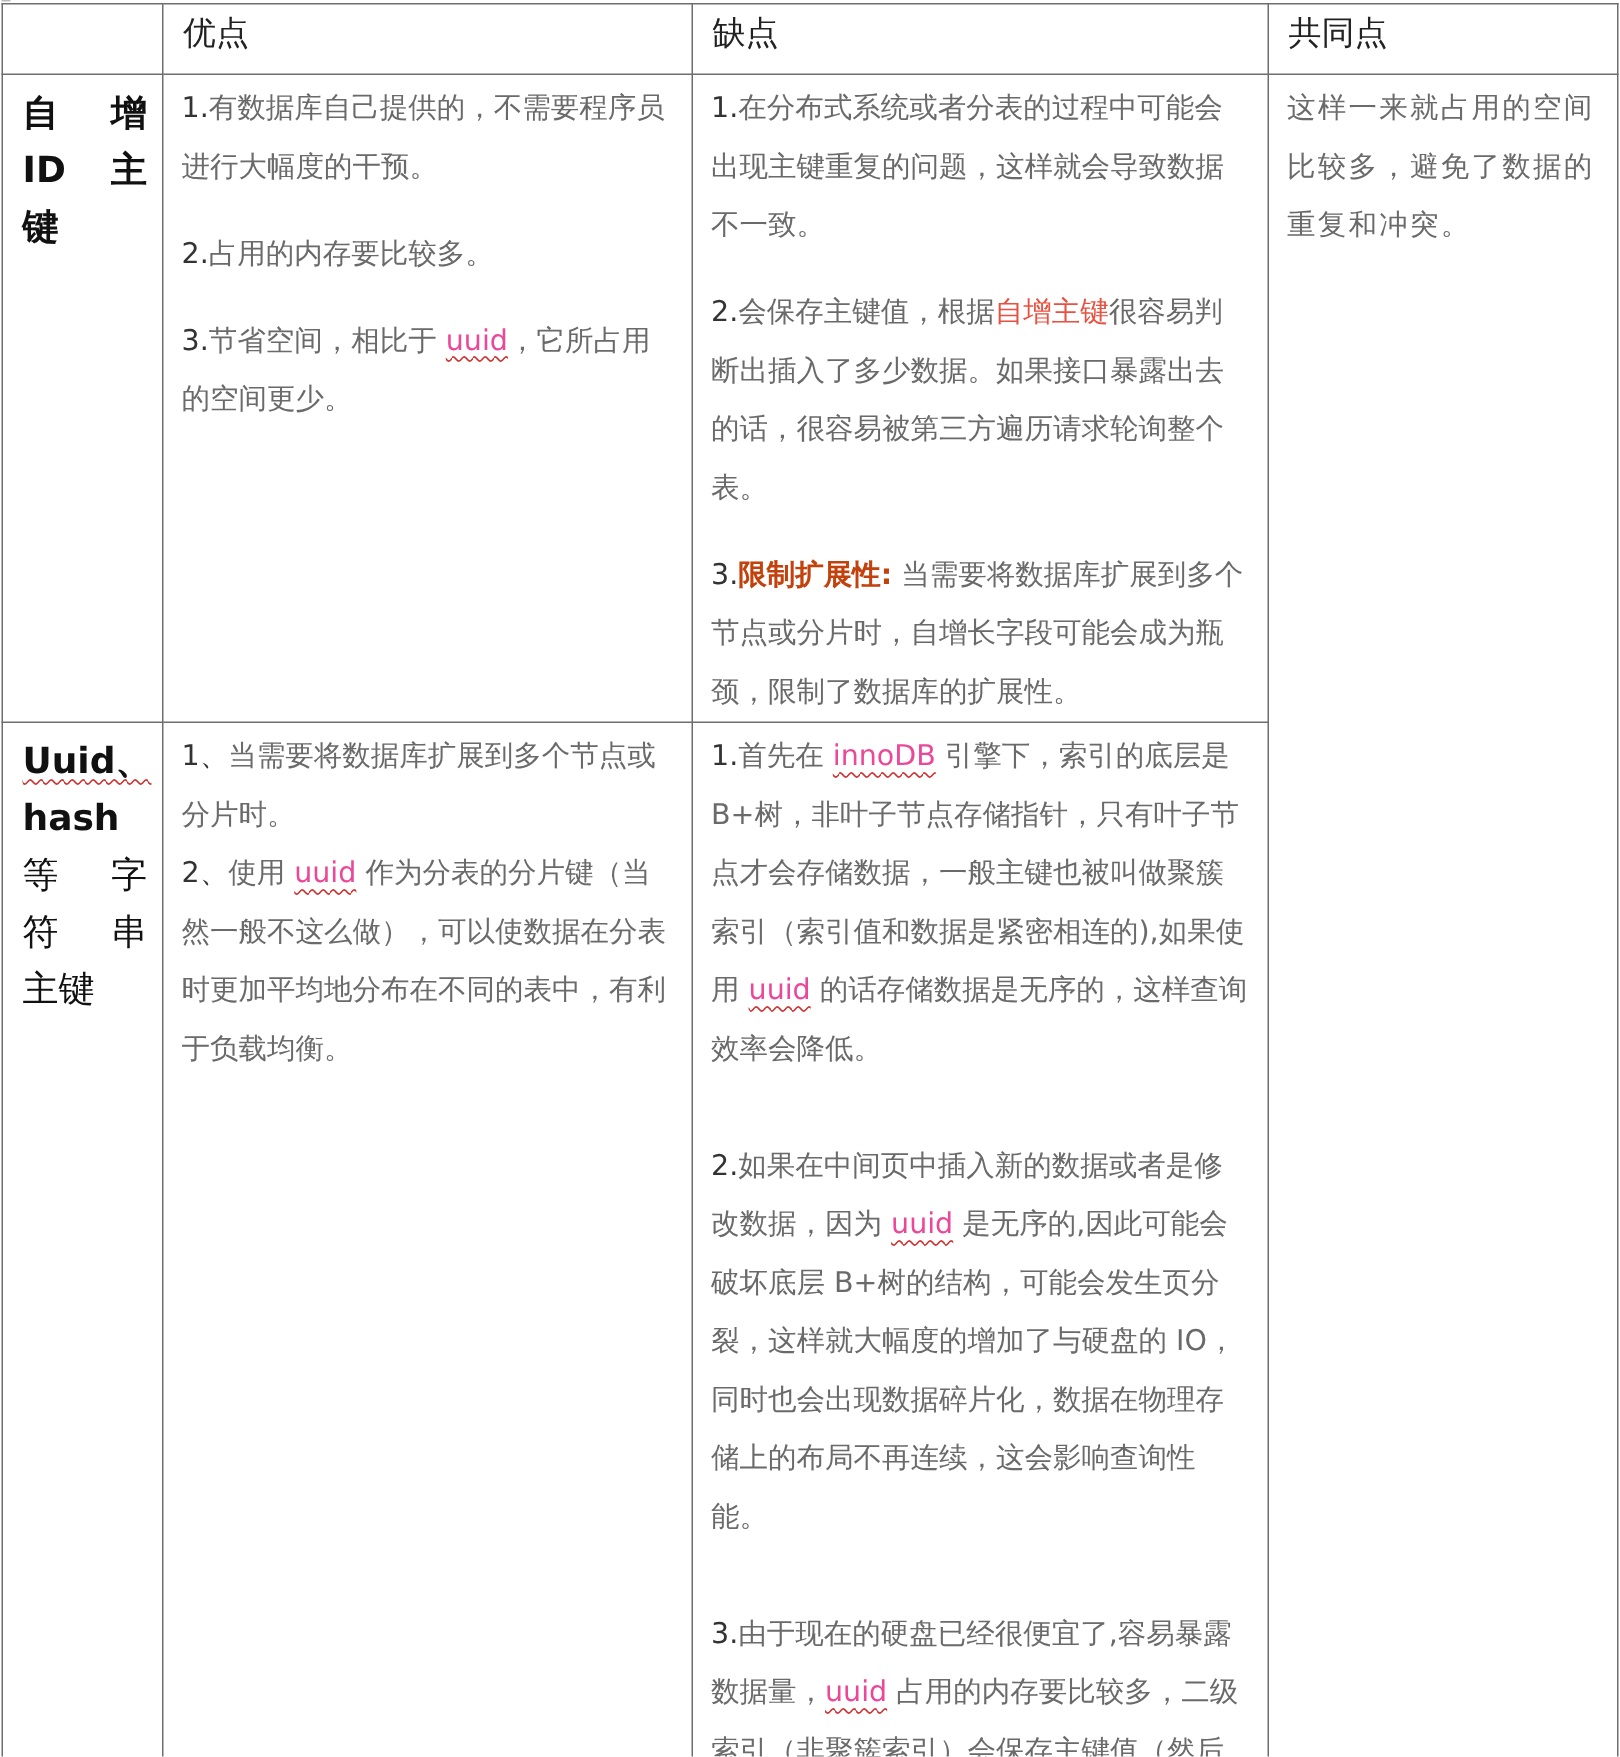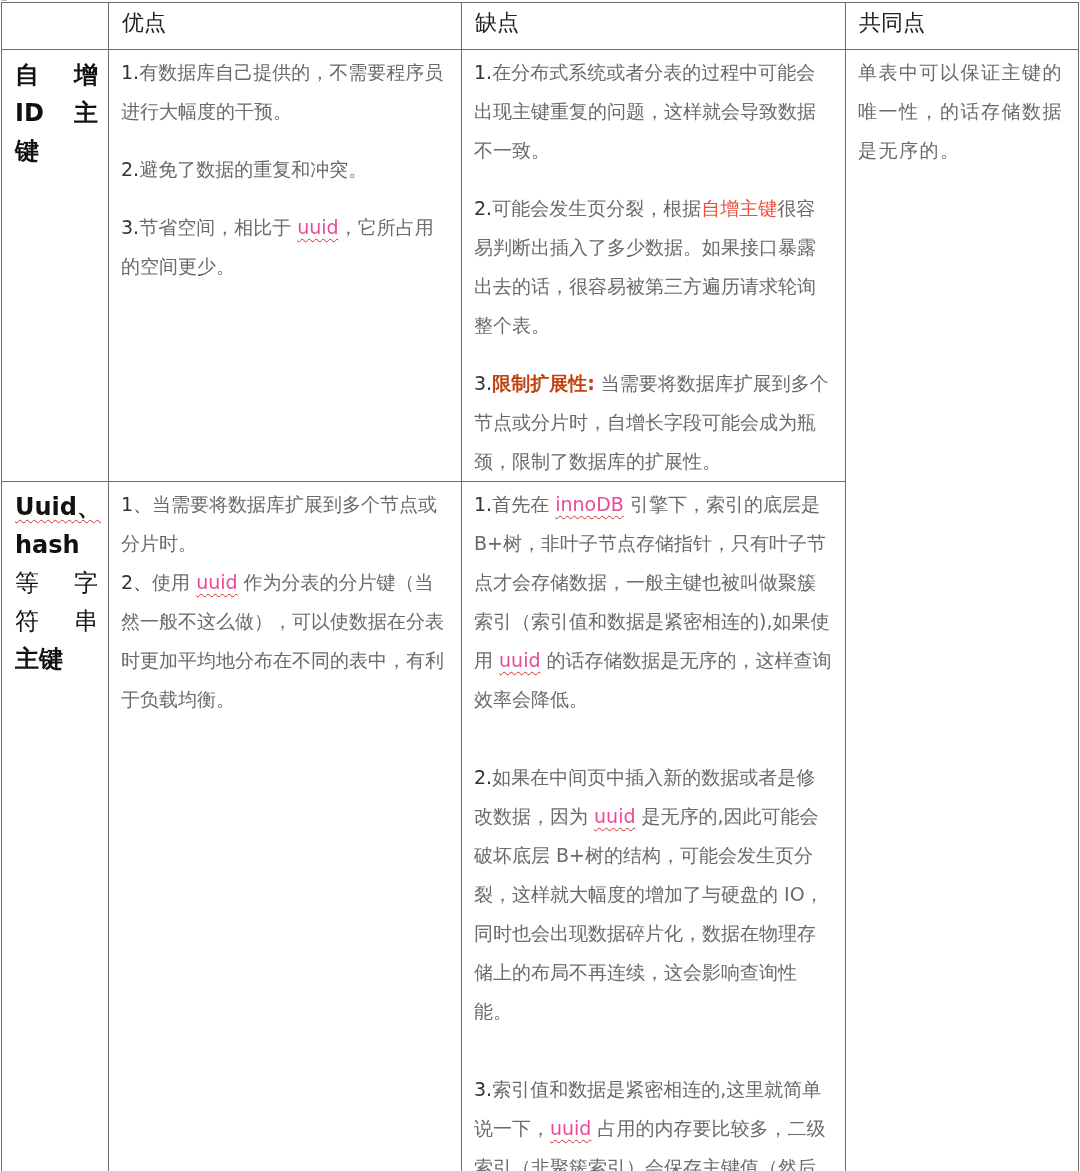--- a/index.html
+++ b/index.html
@@ -52,62 +52,62 @@
             <span>ID</span>
             <span>主</span>
           </div>
       <div class="line single">
             <span>键</span>
           </div>
     </td>
     <td class="cell">
       <p><span class="num">1.</span><span>有数据库自己提供的，不需要程序员进行大幅度的干预。</span></p>
       <div class="gap"></div>
-      <p><span class="num">2.</span><span>避免了数据的重复和冲突。</span></p>
+      <p><span class="num">2.</span><span>占用的内存要比较多。</span></p>
       <div class="gap"></div>
       <p><span class="num">3.</span><span>节省空间，相比于 </span><span class="squig">uuid</span><span>，它所占用的空间更少。</span></p>
     </td>
     <td class="cell">
       <p><span class="num">1.</span><span>在分布式系统或者分表的过程中可能会出现主键重复的问题，这样就会导致数据不一致。</span></p>
       <div class="gap"></div>
-      <p><span class="num">2.</span><span>可能会发生页分裂，根据</span><span class="red">自增主键</span><span>很容易判断出插入了多少数据。如果接口暴露出去的话，很容易被第三方遍历请求轮询整个表。</span></p>
+      <p><span class="num">2.</span><span>会保存主键值，根据</span><span class="red">自增主键</span><span>很容易判断出插入了多少数据。如果接口暴露出去的话，很容易被第三方遍历请求轮询整个表。</span></p>
       <div class="gap"></div>
       <p><span class="num">3.</span><span class="bold">限制扩展性:</span><span> 当需要将数据库扩展到多个节点或分片时，自增长字段可能会成为瓶颈，限制了数据库的扩展性。</span></p>
     </td>
     <td class="cell common" rowspan="2">
-      <p>单表中可以保证主键的唯一性，的话存储数据是无序的。</p>
+      <p>这样一来就占用的空间比较多，避免了数据的重复和冲突。</p>
     </td>
   </tr>
 
   <tr>
     <td class="rowhead">
       <div class="line single">
             <span class="squig">Uuid、</span>
           </div>
       <div class="line single">
             <span>hash</span>
           </div>
       <div class="line" style="font-weight:normal">
             <span>等</span>
             <span>字</span>
           </div>
       <div class="line" style="font-weight:normal">
             <span>符</span>
             <span>串</span>
           </div>
-      <div class="line single" style="font-weight:bold">
+      <div class="line single" style="font-weight:normal">
             <span>主键</span>
           </div>
     </td>
     <td class="cell">
       <p><span class="num">1、</span><span>当需要将数据库扩展到多个节点或分片时。</span></p>
       <p><span class="num">2、</span><span>使用 </span><span class="squig">uuid</span><span> 作为分表的分片键（当然一般不这么做），可以使数据在分表时更加平均地分布在不同的表中，有利于负载均衡。</span></p>
     </td>
     <td class="cell">
       <p><span class="num">1.</span><span>首先在 </span><span class="squig">innoDB</span><span> 引擎下，索引的底层是 B+树，非叶子节点存储指针，只有叶子节点才会存储数据，一般主键也被叫做聚簇索引（索引值和数据是紧密相连的),如果使用 </span><span class="squig">uuid</span><span> 的话存储数据是无序的，这样查询效率会降低。</span></p>
       <div class="gap" style="height:39px"></div>
       <p><span class="num">2.</span><span>如果在中间页中插入新的数据或者是修改数据，因为 </span><span class="squig">uuid</span><span> 是无序的,因此可能会破坏底层 B+树的结构，可能会发生页分裂，这样就大幅度的增加了与硬盘的 IO，同时也会出现数据碎片化，数据在物理存储上的布局不再连续，这会影响查询性能。</span></p>
       <div class="gap" style="height:39px"></div>
-      <p><span class="num">3.</span><span>索引值和数据是紧密相连的,这里就简单说一下，</span><span class="squig">uuid</span><span> 占用的内存要比较多，二级索引（非聚簇索引）会保存主键值（然后可能会进行回表查询等）这样一来就占用的空间比较多。</span></p>
+      <p><span class="num">3.</span><span>由于现在的硬盘已经很便宜了,容易暴露数据量，</span><span class="squig">uuid</span><span> 占用的内存要比较多，二级索引（非聚簇索引）会保存主键值（然后可能会进行回表查询等）这样一来就占用的空间比较多。</span></p>
     </td>
   </tr>
 </tbody>
   </table>
 
 </body></html>

